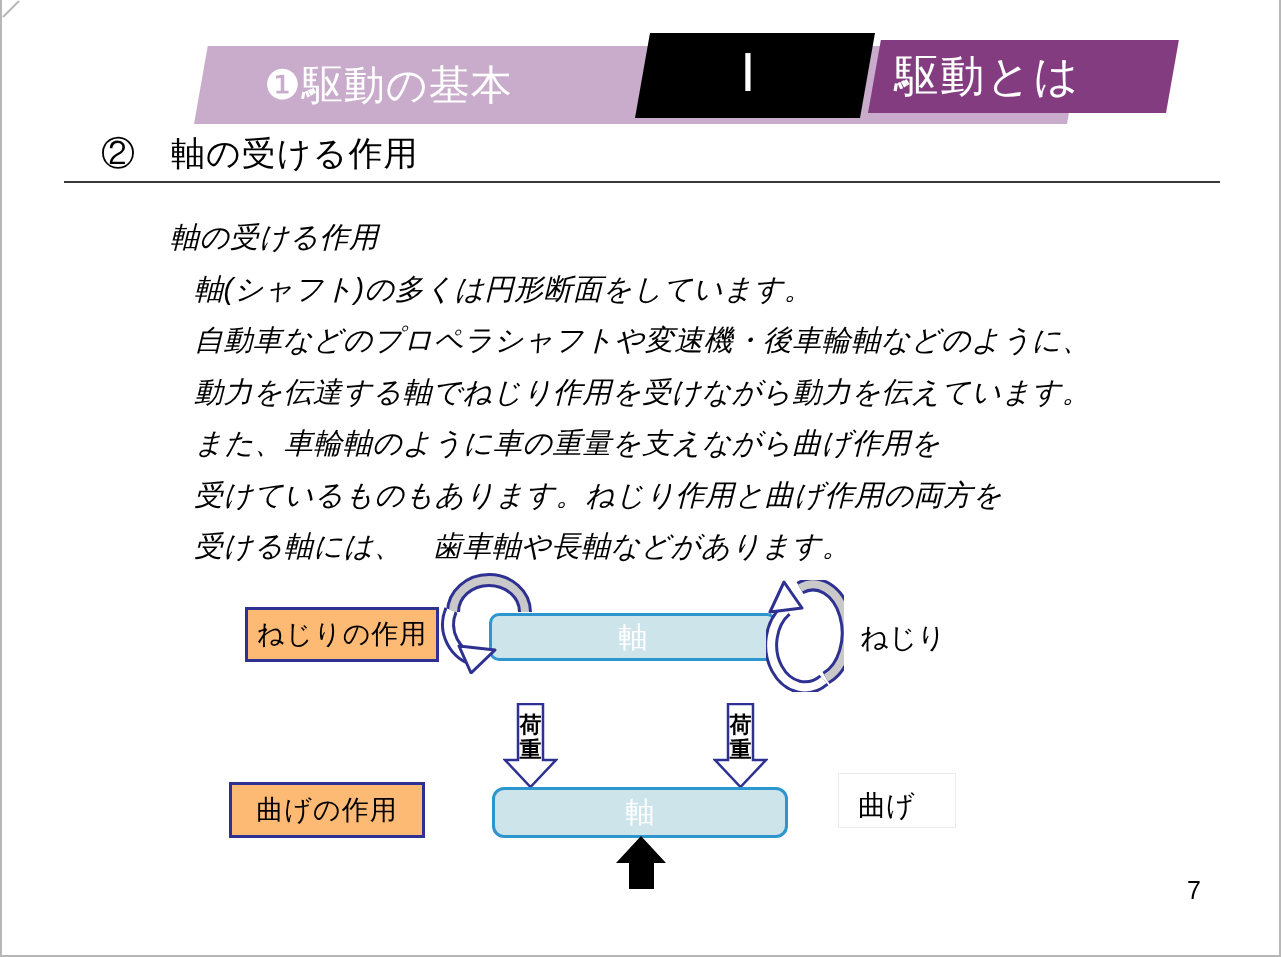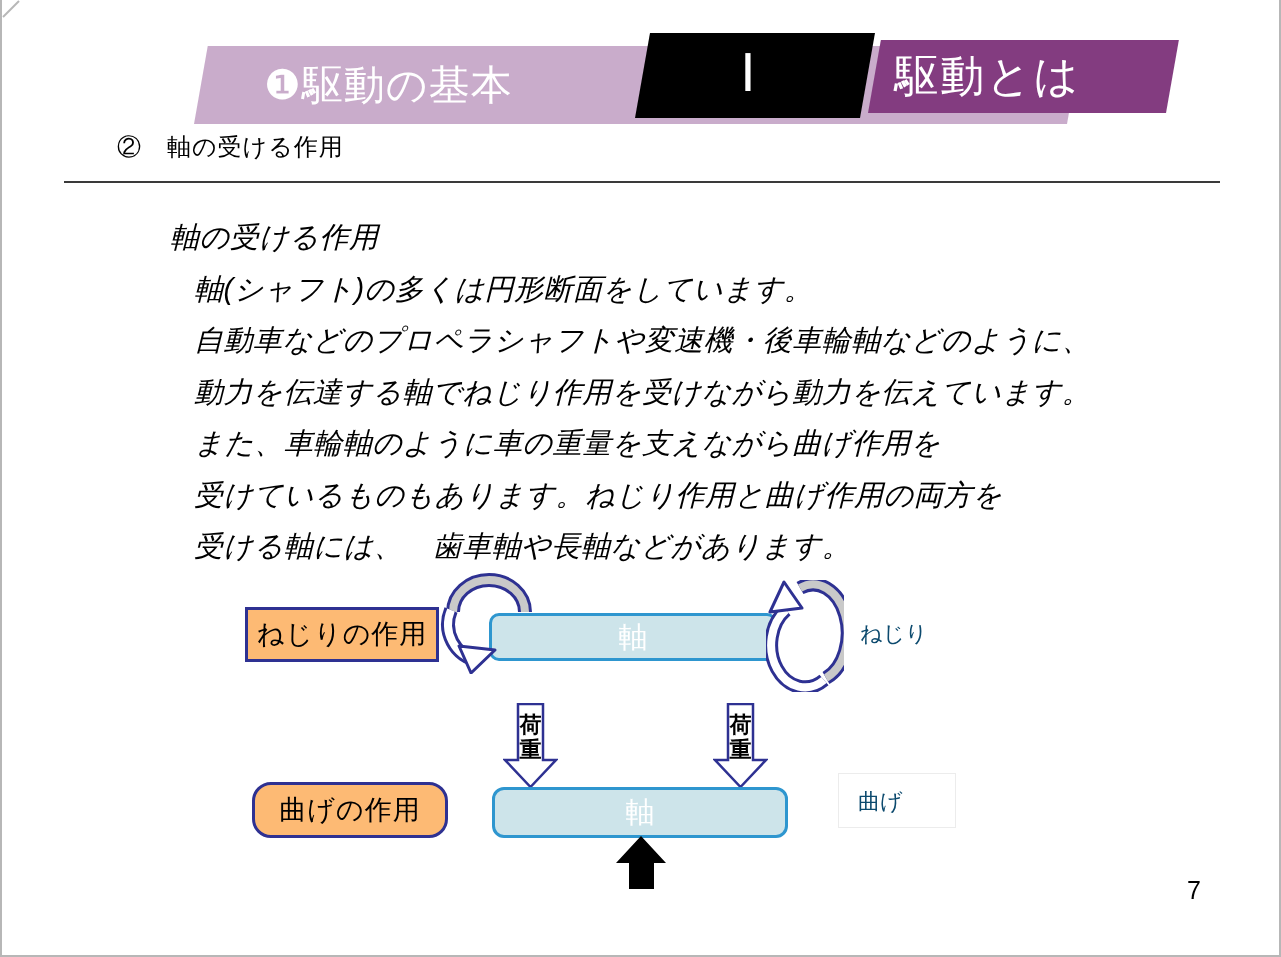--- a/index.html
+++ b/index.html
@@ -25,51 +25,51 @@
     padding-left:70px;line-height:78px;font-size:41px;color:#fff;font-weight:500;letter-spacing:1px;}
   .band-black{left:633px;top:33px;width:225px;height:85px;background:#000;z-index:2;}
   .band-black .band-inner{
     text-align:center;line-height:82px;font-size:52px;color:#fff;
     font-family:"Liberation Serif",serif;}
   .band-purple{left:866px;top:40px;width:298px;height:73px;background:#833c80;z-index:3;}
   .band-purple .band-inner{
     padding-left:26px;line-height:71px;font-size:44px;color:#fff;font-weight:500;letter-spacing:2px;}
 
   
-  .page-heading{position:absolute;left:115px;top:131px;font-size:24px;font-weight:500;letter-spacing:1px;}
+  .page-heading{position:absolute;left:99px;top:131px;font-size:34px;font-weight:500;letter-spacing:1px;}
   .heading-rule{position:absolute;left:62px;top:181px;width:1156px;height:2px;background:#3a3a3a;}
 
   
   .body-text{position:absolute;left:168px;top:212px;font-size:29px;font-weight:500;font-style:italic;}
   .body-line{height:51.5px;line-height:51.5px;white-space:nowrap;letter-spacing:0.5px;}
   .body-line.indent{margin-left:24px;}
 
   
   .label-box{
     position:absolute;background:#fdba74;border:3px solid #2e3192;
     text-align:center;font-size:27px;font-weight:500;letter-spacing:1px;}
   .label-box.torsion{left:243px;top:607px;width:188px;height:49px;line-height:49px;}
-  .label-box.bending{left:250px;top:782px;width:190px;height:50px;line-height:50px;border-radius:19px;}
+  .label-box.bending{left:227px;top:782px;width:190px;height:50px;line-height:50px;}
 
   .shaft{
     position:absolute;background:#cde4ea;border:3px solid #2e96cf;
     text-align:center;color:#fff;font-size:29px;}
   .shaft.torsion{left:487px;top:613px;width:282px;height:42px;line-height:42px;border-radius:10px;}
   .shaft.bending{left:490px;top:787px;width:290px;height:45px;line-height:45px;border-radius:12px;}
 
   .twist-svg{position:absolute;z-index:5;}
   .twist-left{left:435px;top:572px;}
   .twist-right{left:764px;top:580px;}
   .load-svg{position:absolute;}
   .load-1{left:501px;top:703px;}
   .load-2{left:711px;top:703px;}
   .load-svg text{font-family:"Liberation Sans",sans-serif;font-size:22px;font-weight:600;fill:#000;}
   .black-arrow-svg{position:absolute;left:614px;top:836px;}
 
-  .annotation{position:absolute;font-size:22px;font-weight:500;color:#0c4a6e;}
+  .annotation{position:absolute;font-size:28px;font-weight:500;color:#000000;}
   .annotation.torsion{left:858px;top:619px;}
   .annotation.bending{
     left:836px;top:773px;width:118px;height:55px;background:#fff;
     border:1px solid #ececec;box-sizing:border-box;padding:13px 8px 0 19px;}
 
   .page-number{position:absolute;left:1185px;top:876px;font-size:25px;}
 </style>
 </head>
 <body>
 

